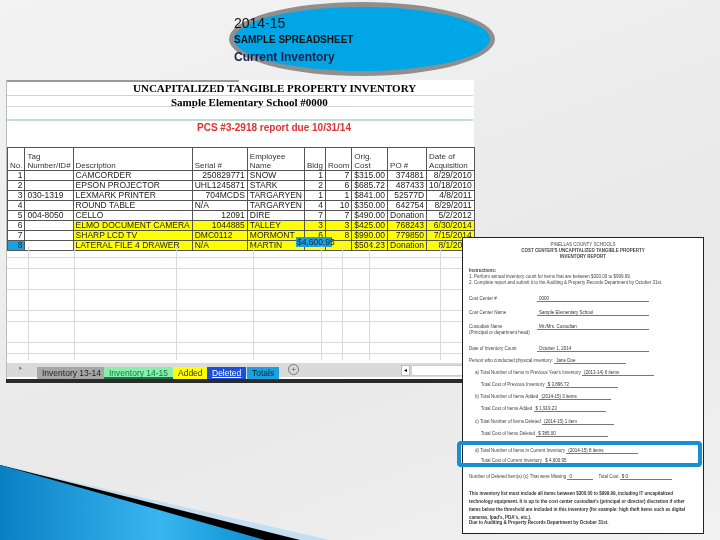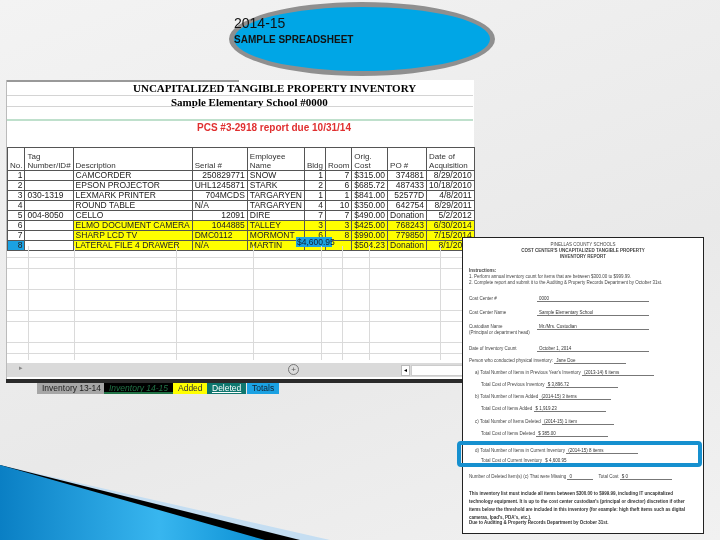--- a/index.html
+++ b/index.html
@@ -28,40 +28,41 @@
   .grid th { border:1px solid #555; font-weight:normal; font-size:8px; text-align:left; padding:0 2px; vertical-align:bottom; height:22px; color:#333; }
   .grid .r { text-align:right; }
   .grid .yel td { background:#ffff00; }
   .grid .yel td.nobg { background:#fff; }
   .grid td.sel { background:#1ba1e2; }
   .empty-rows { position:absolute; left:0; top:166px; width:466px; height:114px; }
   .empty-rows div { position:absolute; left:0; right:0; border-top:1px solid #dadada; }
   .vcol { position:absolute; top:166px; height:114px; border-left:1px solid #dadada; }
   .total-cell { position:absolute; left:289px; top:157px; width:35px; height:10px; background:#1ba1e2; font-size:8.5px; color:#123; line-height:10px; padding-left:1px;text-align:center; }
   .tabbar { position:absolute; left:0; top:283px; width:467px; height:14px; background:#dadada; font-size:8.5px; }
-  .tab { position:absolute; top:19px; height:12px; line-height:12px; padding:0 5px; }
+  .tab { position:absolute; top:4px; height:12px; line-height:12px; padding:0 5px; }
   .tabbar-shadow { position:absolute; left:6px; top:379px; width:460px; height:4px; background:#2b2b2b; }
 
   .report {
     position:absolute; left:462px; top:237px; width:240px; height:295px;
     background:#fff; border:1px solid #222; font-size:4.5px; color:#444;
   }
   .report .ct { text-align:center; font-weight:bold; line-height:6px; }
   .report .row { position:absolute; left:6px; white-space:nowrap; }
   .report .val { border-bottom:1px solid #777; display:inline-block; min-width:70px; padding-left:2px; color:#333; }
   .highlight { position:absolute; left:457px; top:441px; width:245px; height:26px; border:4px solid #1690cf; border-radius:4px; box-sizing:border-box; }
 
   .wedge { position:absolute; left:0; bottom:0; width:330px; height:75px; }
 </style>
 </head>
 <body>
 
 <div class="title-oval">
   <div class="l1">2014-15</div>
   <div class="l2">SAMPLE SPREADSHEET</div>
+  <div class="l3">Current Inventory</div>
 </div>
 
 <div class="sheet">
   <div class="hdrline" style="top:0;border-top:2px solid #999;"></div>
   <div class="hdr" style="top:2px;font-size:11px;left:0;width:440px;text-align:left;padding-left:126px;box-sizing:border-box;">UNCAPITALIZED TANGIBLE PROPERTY INVENTORY</div>
   <div class="hdrline" style="top:15px;width:466px"></div>
   <div class="hdr" style="top:16px;left:164px;width:200px;text-align:left;">Sample Elementary School #0000</div>
   <div class="hdrline" style="top:26px;width:466px"></div>
   <div class="hdrline" style="top:39px;width:466px;border-top:2px solid #bfe0cc;"></div>
   <div class="hdr" style="top:42px;left:190px;width:240px;text-align:left;font-family:'Liberation Sans',sans-serif;color:#e03030;font-size:10px;">PCS #3-2918 report due 10/31/14</div>
@@ -207,23 +208,23 @@
   <div class="vcol" style="left:169px"></div>
   <div class="vcol" style="left:246px"></div>
   <div class="vcol" style="left:314px"></div>
   <div class="vcol" style="left:335px"></div>
   <div class="vcol" style="left:362px"></div>
   <div class="vcol" style="left:433px"></div>
 
   <div class="tabbar">
     <span style="position:absolute;left:12px;top:1px;color:#888;font-size:7px;">▸</span>
     <span class="tab" style="left:30px;background:#a6a6a6;color:#222;">Inventory 13-14</span>
-    <span class="tab" style="left:97px;background:#000000;color:#217346;border-bottom:2px solid #217346;height:10px;font-style:italic;">Inventory 14-15</span>
+    <span class="tab" style="left:97px;background:#86efac;color:#217346;border-bottom:2px solid #217346;height:10px;">Inventory 14-15</span>
     <span class="tab" style="left:166px;background:#ffff00;color:#333;">Added</span>
-    <span class="tab" style="left:200px;background:#0f766e;color:#fff;text-decoration:underline;">Deleted</span>
+    <span class="tab" style="left:200px;background:#1d4ed8;color:#fff;text-decoration:underline;">Deleted</span>
     <span class="tab" style="left:240px;background:#1ba1e2;color:#123;">Totals</span>
     <span style="position:absolute;left:281px;top:0px;width:9px;height:9px;border:1px solid #777;border-radius:50%;font-size:8px;line-height:9px;text-align:center;color:#555;margin-top:1px;">+</span>
     <span style="position:absolute;left:394px;top:2px;width:7px;height:9px;background:#fff;border:1px solid #bbb;font-size:6px;line-height:9px;text-align:center;">◂</span>
     <span style="position:absolute;left:404px;top:2px;width:62px;height:9px;background:#fff;border:1px solid #ccc;"></span>
   </div>
 </div>
 <div class="tabbar-shadow"></div>
 
 <div class="report">
   <div class="ct" style="margin-top:4px;font-weight:normal;">PINELLAS COUNTY SCHOOLS</div>

